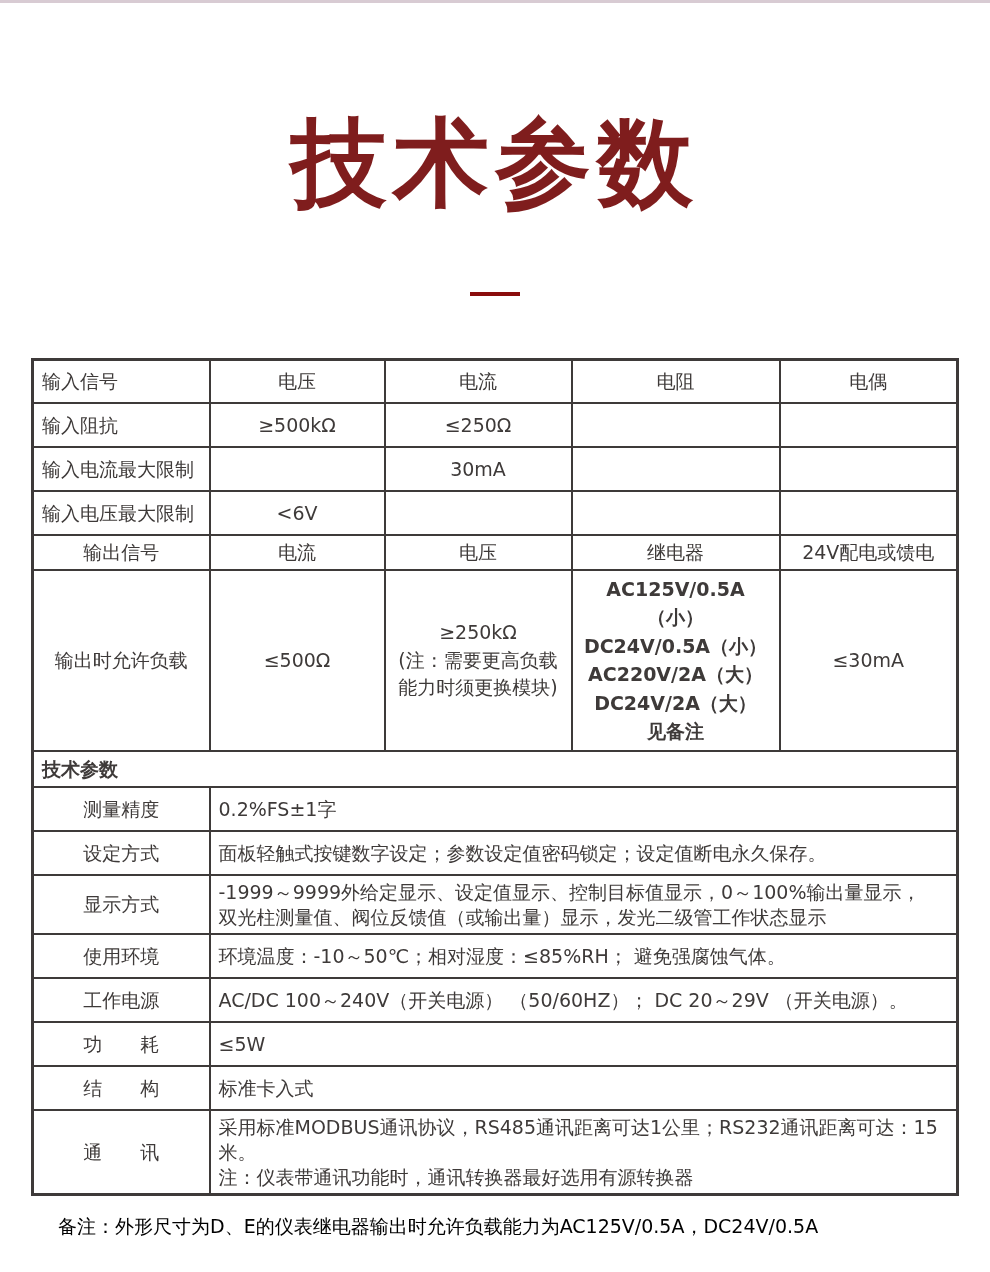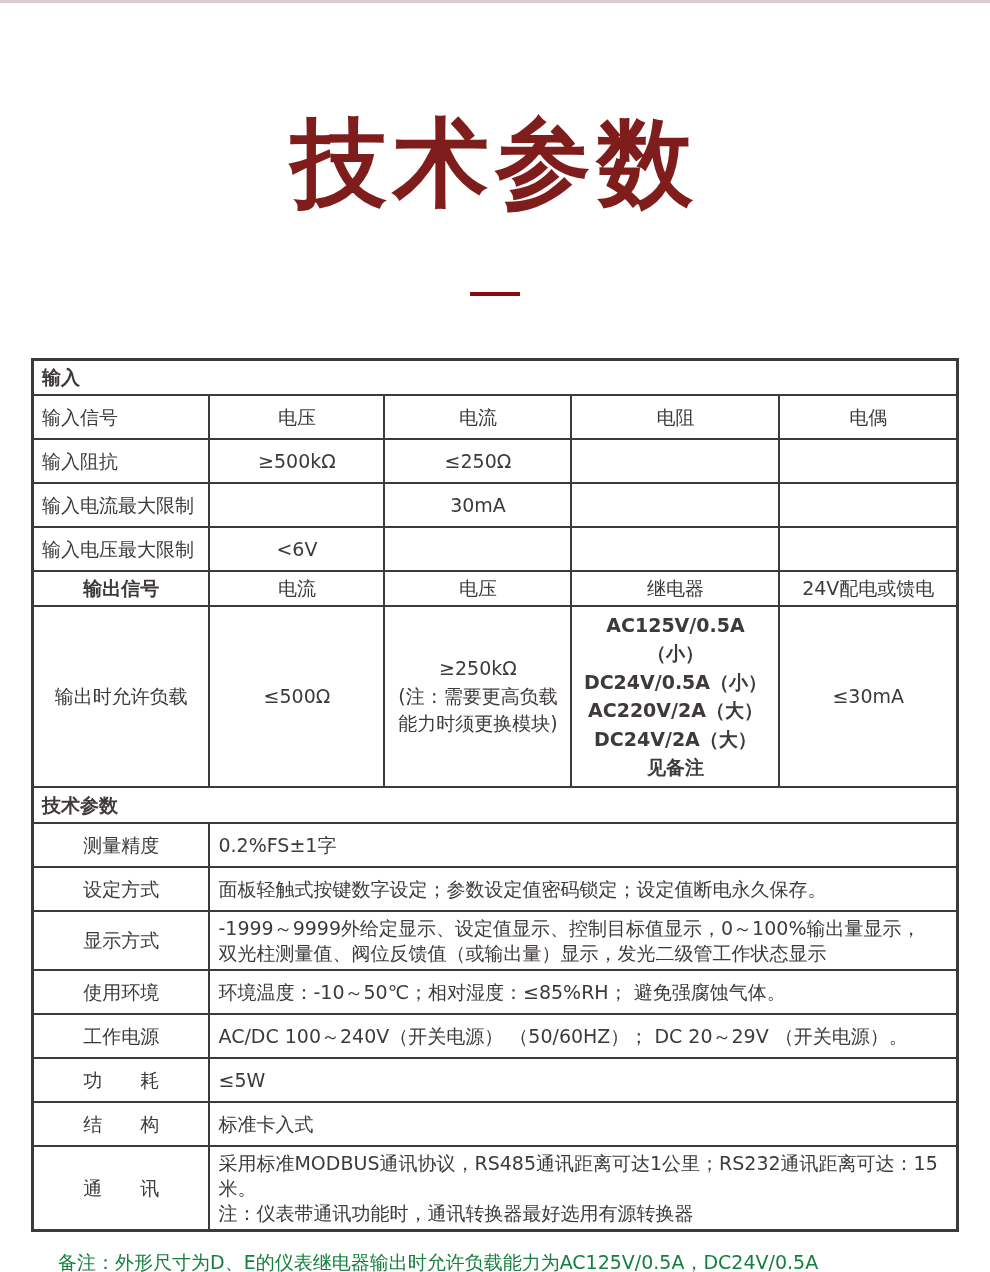--- a/index.html
+++ b/index.html
@@ -51,36 +51,36 @@
     box-sizing:border-box;
   }
   td.section-cell{
     font-size:22px;
     font-weight:bold;
     text-align:left;
     padding-left:12px;
     height:36px;
   }
   .h36{height:44px;}
-  .h40{height:28px;font-weight:bold;}
+  .h40{height:28px;}
   .h62{height:54px;}
   .h130{height:130px;margin-top:16px;}
   td.lbl-left{text-align:left;padding-left:10px;}
   td.lbl-center{text-align:center;}
   td.val-center{text-align:center;}
   td.val-left{text-align:left;padding-left:14px;border-radius:18px;}
   td.val-left .line{display:block;}
   td.multi-center{text-align:center;}
   td.multi-center .line{display:block;line-height:1.45;}
   td.relay{text-align:center;padding-left:14px;font-weight:bold;}
   td.relay .line{display:block;line-height:1.5;}
   .footnote{
     margin:18px 0 0 58px;
     font-size:19px;
-    color:#15803d;
+    color:#000000;
   }
 </style>
 </head>
 <body>
 
 <div class="page">
   <div class="top-edge"></div>
 
   <div class="doc-title">技术参数</div>
 
@@ -89,23 +89,20 @@
   <table class="spec">
     <colgroup>
       <col style="width:177px">
       <col style="width:175px">
       <col style="width:187px">
       <col style="width:208px">
       <col style="width:178px">
     </colgroup>
 
     <tbody>
-        <tr>
-      <td colspan="5" class="section-cell">输入</td>
-    </tr>
     <tr>
       <td class="lbl-left h36">输入信号</td>
       <td class="val-center">电压</td>
       <td class="val-center">电流</td>
       <td class="val-center">电阻</td>
       <td class="val-center">电偶</td>
     </tr>
     <tr>
       <td class="lbl-left h36">输入阻抗</td>
       <td class="val-center">≥500kΩ</td>

